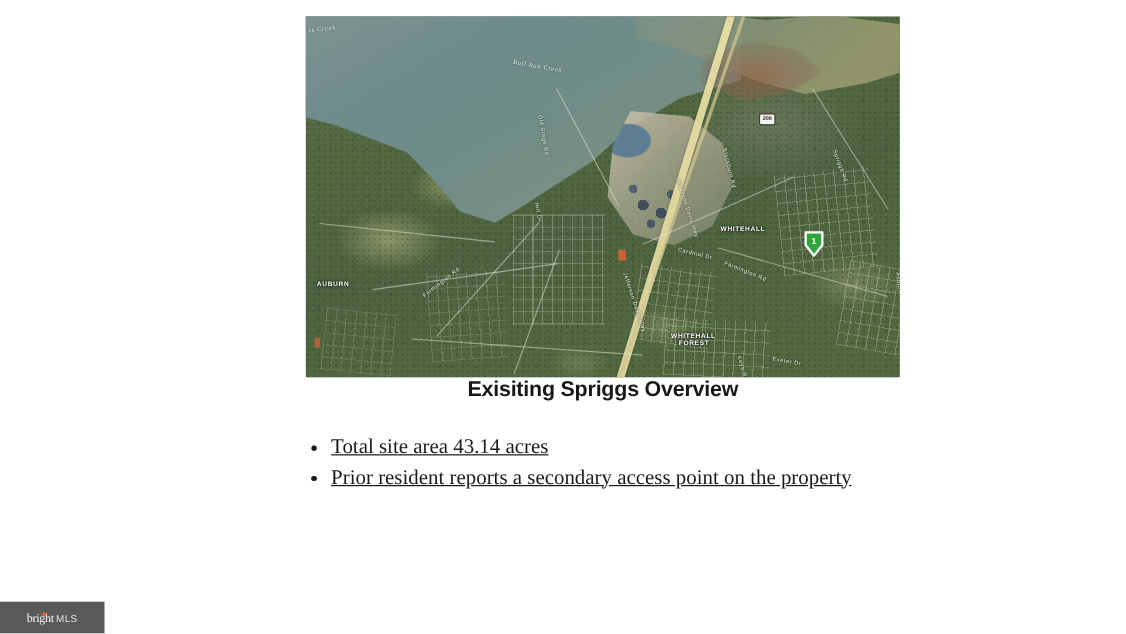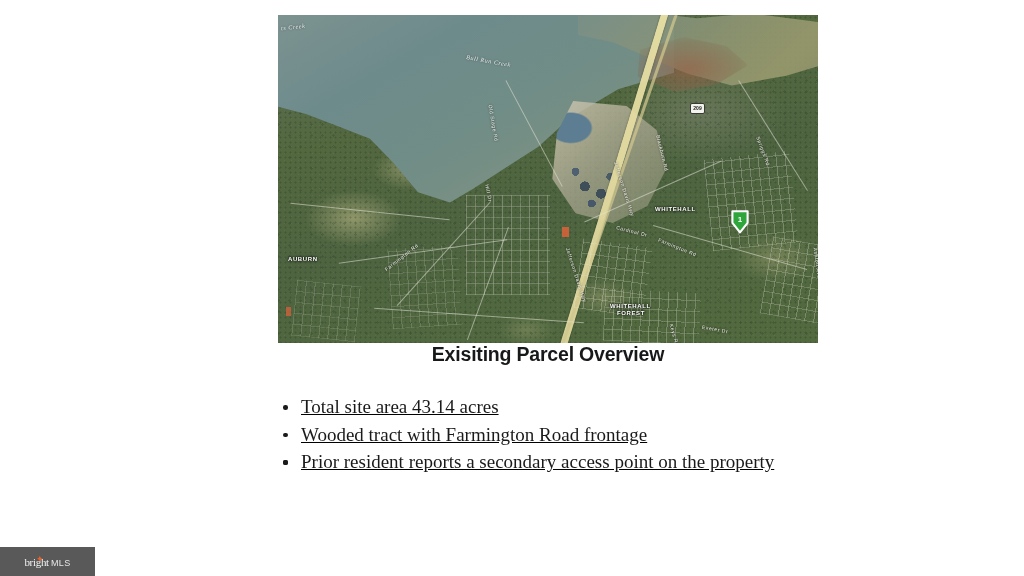--- a/index.html
+++ b/index.html
@@ -338,30 +338,26 @@
 
     <div id="property-marker">
       <svg width="20" height="26" viewBox="0 0 20 26" xmlns="http://www.w3.org/2000/svg">
         <path d="M2.4 2.2 H17.6 V13.8 L10 23.4 L2.4 13.8 Z" fill="#2fa63c" stroke="#ffffff" stroke-width="2.1" stroke-linejoin="round"></path>
         <text x="10" y="12.6" text-anchor="middle" font-family="Liberation Sans, sans-serif" font-size="8" font-weight="bold" fill="#ffffff">1</text>
       </svg>
     </div>
   </div>
 </div>
 
-<div id="figure-caption">Exisiting Parcel Overview</div>
+<div id="figure-caption">Exisiting Spriggs Overview</div>
 
 <ul id="bullet-list">
   <li>
     <span class="bullet-dot"></span>
     <span>Total site area 43.14 acres</span>
-  </li>
-  <li>
-    <span class="bullet-dot"></span>
-    <span>Wooded tract with Farmington Road frontage</span>
   </li>
   <li>
     <span class="bullet-dot"></span>
   </li>
   <li>
     <span class="bullet-dot"></span>
     <span>Prior resident reports a secondary access point on the property</span>
   </li>
 </ul>
 

